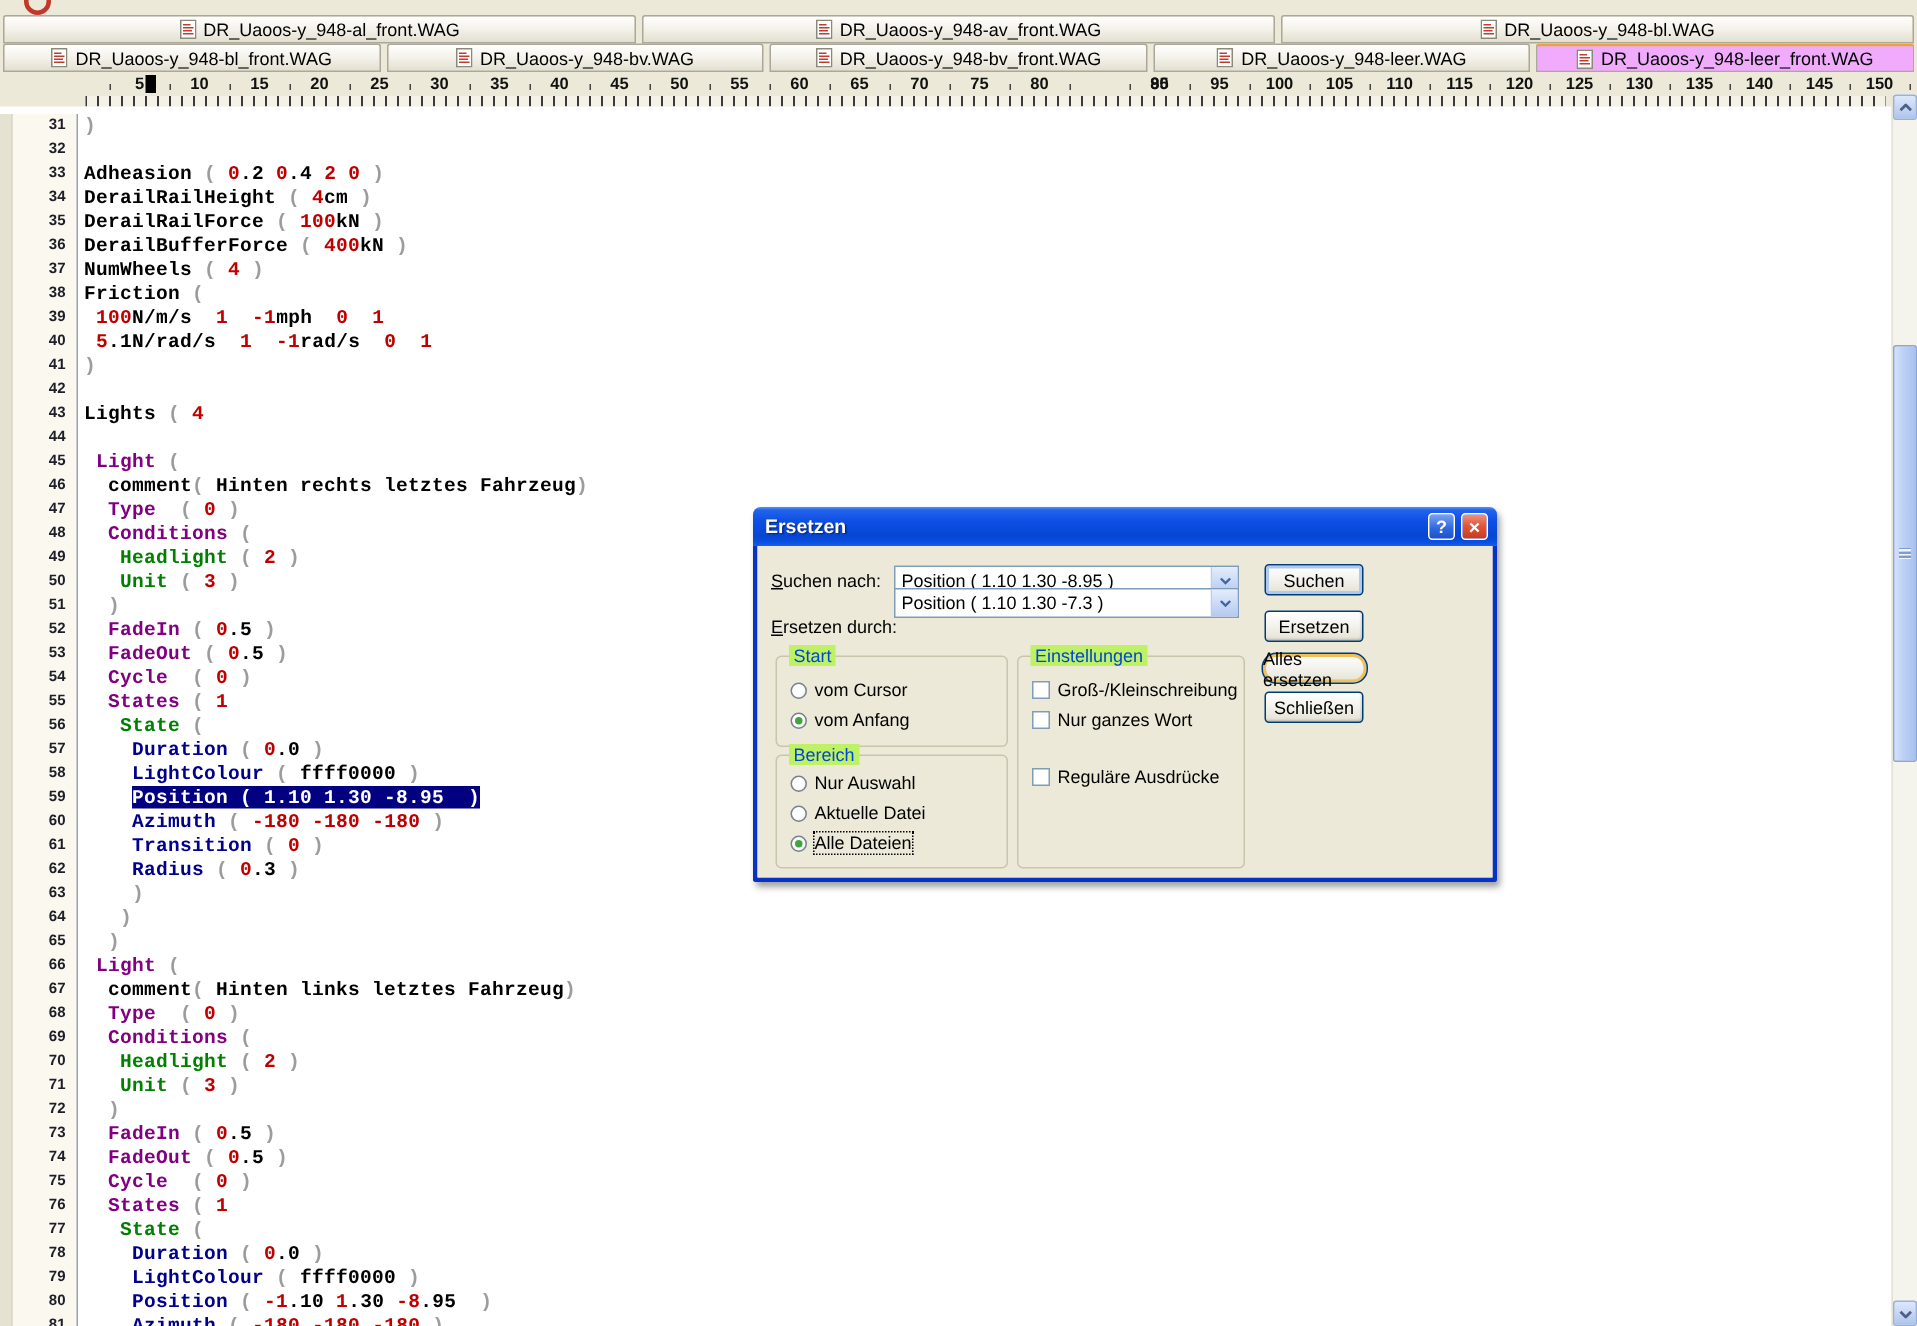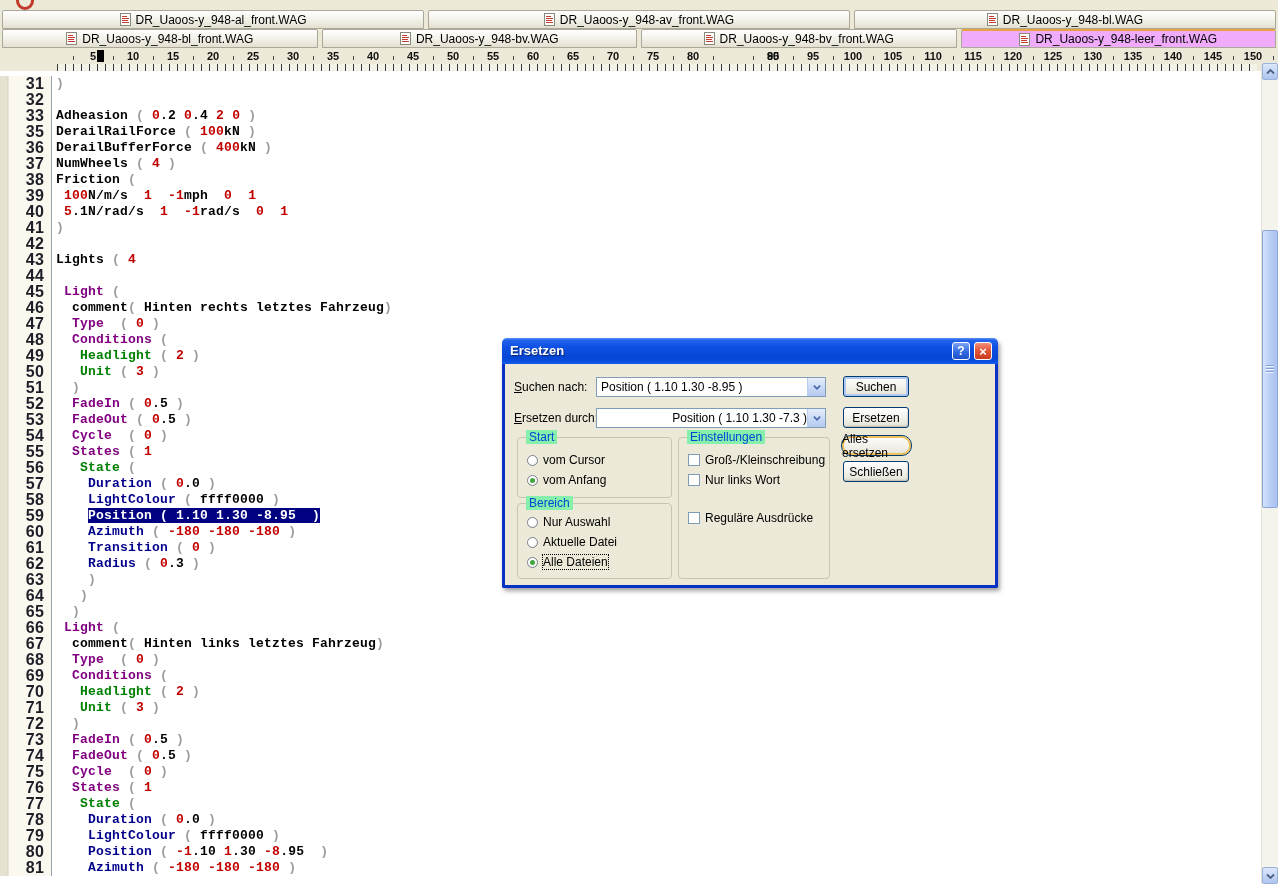--- a/index.html
+++ b/index.html
@@ -28,21 +28,21 @@
   #ruler-ticks{position:relative;height:7px;margin-left:57px;width:1200px;background:#F4F2E6;
       background-image:repeating-linear-gradient(90deg,#3A3A3A 0 1px,transparent 1px 8px);}
 
   
   #editor{position:absolute;top:71px;left:0;right:17px;bottom:0;background:#fff;overflow:hidden;
       font-family:"Liberation Mono",monospace;font-weight:bold;font-size:13px;letter-spacing:0.2px;padding-top:5px;}
   .line{display:flex;height:16px;line-height:16px;white-space:pre;}
   .gut{flex:0 0 52px;box-sizing:border-box;text-align:right;padding-right:7px;
       background:linear-gradient(90deg,#E6E2D2 0px,#E6E2D2 7px,#D8D3BE 8px,#FAF8EF 9px);
       border-right:1px solid #98A0AC;
-      font-family:"Liberation Sans",sans-serif;font-weight:bold;font-size:16px;line-height:16px;color:#1E1E28;}
+      font-family:"Liberation Sans",sans-serif;font-weight:bold;font-size:10px;line-height:16px;color:#1E1E28;}
   .code{padding-left:4px;}
 
   
   #vscroll{position:absolute;top:63px;right:0;width:17px;bottom:0;background:#F5F4EC;border-left:1px solid #E4E2D6;box-sizing:border-box;}
   .sbtn{position:absolute;left:0;width:16px;height:17px;box-sizing:border-box;border:1px solid #99B1DD;border-radius:2px;
       background:linear-gradient(180deg,#DDE8FB 0%,#C3D4F4 55%,#AFC4EE 100%);display:flex;align-items:center;justify-content:center;}
   #sb-up{top:0;} #sb-down{bottom:0;}
   #sb-thumb{position:absolute;left:0;top:167px;height:278px;width:16px;box-sizing:border-box;
       border:1px solid #8CA6D8;border-radius:2px;
       background:linear-gradient(90deg,#D3E1FC 0%,#BCD0F6 45%,#A9C1F0 100%);
@@ -62,40 +62,40 @@
   #btn-close{right:6px;background:linear-gradient(180deg,#F0927B 0%,#E4573B 45%,#C93A1E 100%);font-size:13px;}
   #dlg-body{position:relative;height:224px;box-sizing:border-box;background:#ECE9D8;
       border:3px solid #0733C4;border-top:none;border-radius:0 0 2px 2px;}
 
   .fldlabel{position:absolute;font-size:12px;color:#000;display:inline-block;}
   .fldlabel::first-letter{text-decoration:underline;}
   #lbl-search{left:9px;top:16px;} #lbl-replace{left:9px;top:47px;}
 
   .combo{position:absolute;width:230px;height:20px;box-sizing:border-box;background:#fff;border:1px solid #7F9DB9;
       display:flex;align-items:center;}
-  #combo-search{left:91px;top:13px;} #combo-replace{left:91px;top:44px;text-align:right;}
+  #combo-search{left:91px;top:13px;} #combo-replace{left:91px;top:28px;}
   .combo .val{flex:1;font-size:12px;padding-left:4px;white-space:nowrap;overflow:hidden;}
   .combo .drop{width:17px;height:18px;border-left:1px solid #B9CDEF;border-radius:0 1px 1px 0;
       background:linear-gradient(180deg,#E4EDFC 0%,#C9D9F6 55%,#B4C9F0 100%);
       display:flex;align-items:center;justify-content:center;}
 
   .xp-btn{position:absolute;width:66px;height:21px;box-sizing:border-box;border:1px solid #003C74;border-radius:3px;
       background:linear-gradient(180deg,#FFFFFF 0%,#F4F3EE 45%,#E9E7DC 85%,#D9D6C8 100%);
       font-size:12px;display:flex;align-items:center;justify-content:center;
       box-shadow:inset -1px -1px 1px rgba(0,0,0,.12);}
   #b-suchen{left:338px;top:12px;box-shadow:inset 0 0 0 2px #AFC9F0;}
   #b-ersetzen{left:338px;top:43px;}
   #b-alles{left:336px;top:71px;width:71px;box-shadow:inset 0 0 0 2px #F0C05A;border-radius:10px;}
   #b-schliessen{left:338px;top:97px;}
 
   .grp{position:absolute;border:1px solid #C8C5AD;border-radius:4px;box-sizing:border-box;}
   #grp-start{left:12px;top:73px;width:155px;height:61px;padding-top:12px;}
   #grp-bereich{left:12px;top:139px;width:155px;height:76px;padding-top:8px;}
   #grp-einst{left:173px;top:73px;width:152px;height:142px;padding-top:12px;}
-  .grp-label{position:absolute;top:-8px;left:8px;background:#86efac;padding:0 3px;font-size:12px;color:#0046D5;}
+  .grp-label{position:absolute;top:-8px;left:8px;background:#bef264;padding:0 3px;font-size:12px;color:#0046D5;}
   .opt{display:flex;align-items:center;gap:5px;font-size:12px;height:20px;margin-left:9px;white-space:nowrap;}
   #grp-einst .opt:nth-child(4){margin-top:18px;}
   .radio{width:11px;height:11px;border-radius:50%;border:1px solid #78828D;box-sizing:border-box;
       background:radial-gradient(circle at 35% 35%,#FFFFFF 40%,#EDEDE6);display:flex;align-items:center;justify-content:center;}
   .dot{width:5px;height:5px;border-radius:50%;background:#3DA73D;}
   .cb{width:12px;height:12px;border:1px solid #7F9DB9;box-sizing:border-box;background:#fff;}
   .optlabel.focus{outline:1px dotted #000;}
 </style>
 <style>.tok-b{color:#000000}.tok-m{color:#800080}.tok-g{color:#007F00}.tok-n2{color:#00008B}.tok-r{color:#C00000}.tok-p{color:#9C9C9C}.tok-sel{background:#000080;color:#FFFFFF}</style></head>
 <body>
@@ -142,20 +142,27 @@
           <path d="M2 3.5h5M2 5.5h7M2 7.5h6M2 9.5h7" stroke="#C23B2E" stroke-width="1" fill="none"></path>
         </svg>
         <span>DR_Uaoos-y_948-bv.WAG</span>
       </div>
       <div class="tab">
         <svg width="11" height="13" viewBox="0 0 11 13">
           <rect x="0.5" y="0.5" width="10" height="12" fill="#fff" stroke="#8A8A7A"></rect>
           <path d="M2 3.5h5M2 5.5h7M2 7.5h6M2 9.5h7" stroke="#C23B2E" stroke-width="1" fill="none"></path>
         </svg>
         <span>DR_Uaoos-y_948-bv_front.WAG</span>
+      </div>
+      <div class="tab">
+        <svg width="11" height="13" viewBox="0 0 11 13">
+          <rect x="0.5" y="0.5" width="10" height="12" fill="#fff" stroke="#8A8A7A"></rect>
+          <path d="M2 3.5h5M2 5.5h7M2 7.5h6M2 9.5h7" stroke="#C23B2E" stroke-width="1" fill="none"></path>
+        </svg>
+        <span>DR_Uaoos-y_948-leer.WAG</span>
       </div>
       <div class="tab active">
         <svg width="11" height="13" viewBox="0 0 11 13">
           <rect x="0.5" y="0.5" width="10" height="12" fill="#fff" stroke="#8A8A7A"></rect>
           <path d="M2 3.5h5M2 5.5h7M2 7.5h6M2 9.5h7" stroke="#C23B2E" stroke-width="1" fill="none"></path>
         </svg>
         <span>DR_Uaoos-y_948-leer_front.WAG</span>
       </div>
     </div>
 </div>
@@ -225,20 +232,21 @@
       <span class="rtick" style="left: 1273px;"></span>
       <span id="ruler-cursor" style="left: 97px;"></span>
     </div>
   <div id="ruler-ticks"></div>
 </div>
 
 <div id="editor">
     <div class="line"><span class="gut">31</span><span class="code"><span class="tok-p">)</span></span></div>
     <div class="line"><span class="gut">32</span><span class="code"></span></div>
     <div class="line"><span class="gut">33</span><span class="code"><span class="tok-b">Adheasion </span><span class="tok-p">( </span><span class="tok-r">0</span><span class="tok-b">.2 </span><span class="tok-r">0</span><span class="tok-b">.4 </span><span class="tok-r">2</span><span class="tok-b"> </span><span class="tok-r">0</span><span class="tok-b"> </span><span class="tok-p">)</span></span></div>
+    <div class="line"><span class="gut">34</span><span class="code"><span class="tok-b">DerailRailHeight </span><span class="tok-p">( </span><span class="tok-r">4</span><span class="tok-b">cm </span><span class="tok-p">)</span></span></div>
     <div class="line"><span class="gut">35</span><span class="code"><span class="tok-b">DerailRailForce </span><span class="tok-p">( </span><span class="tok-r">100</span><span class="tok-b">kN </span><span class="tok-p">)</span></span></div>
     <div class="line"><span class="gut">36</span><span class="code"><span class="tok-b">DerailBufferForce </span><span class="tok-p">( </span><span class="tok-r">400</span><span class="tok-b">kN </span><span class="tok-p">)</span></span></div>
     <div class="line"><span class="gut">37</span><span class="code"><span class="tok-b">NumWheels </span><span class="tok-p">( </span><span class="tok-r">4</span><span class="tok-b"> </span><span class="tok-p">)</span></span></div>
     <div class="line"><span class="gut">38</span><span class="code"><span class="tok-b">Friction </span><span class="tok-p">(</span></span></div>
     <div class="line"><span class="gut">39</span><span class="code"><span class="tok-b"> </span><span class="tok-r">100</span><span class="tok-b">N/m/s  </span><span class="tok-r">1</span><span class="tok-b">  </span><span class="tok-r">-1</span><span class="tok-b">mph  </span><span class="tok-r">0</span><span class="tok-b">  </span><span class="tok-r">1</span></span></div>
     <div class="line"><span class="gut">40</span><span class="code"><span class="tok-b"> </span><span class="tok-r">5</span><span class="tok-b">.1N/rad/s  </span><span class="tok-r">1</span><span class="tok-b">  </span><span class="tok-r">-1</span><span class="tok-b">rad/s  </span><span class="tok-r">0</span><span class="tok-b">  </span><span class="tok-r">1</span></span></div>
     <div class="line"><span class="gut">41</span><span class="code"><span class="tok-p">)</span></span></div>
     <div class="line"><span class="gut">42</span><span class="code"></span></div>
     <div class="line"><span class="gut">43</span><span class="code"><span class="tok-b">Lights </span><span class="tok-p">( </span><span class="tok-r">4</span></span></div>
     <div class="line"><span class="gut">44</span><span class="code"></span></div>
@@ -359,21 +367,21 @@
         </div>
       </div>
     <div class="grp" id="grp-einst">
       <span class="grp-label">Einstellungen</span>
     <div class="opt">
           <span class="cb"></span>
           <span class="optlabel">Groß-/Kleinschreibung</span>
         </div>
         <div class="opt">
           <span class="cb"></span>
-          <span class="optlabel">Nur links Wort</span>
+          <span class="optlabel">Nur ganzes Wort</span>
         </div>
         <div class="opt">
           <span class="cb"></span>
           <span class="optlabel">Reguläre Ausdrücke</span>
         </div>
       </div>
   </div>
 </div>
 
 </body></html>

